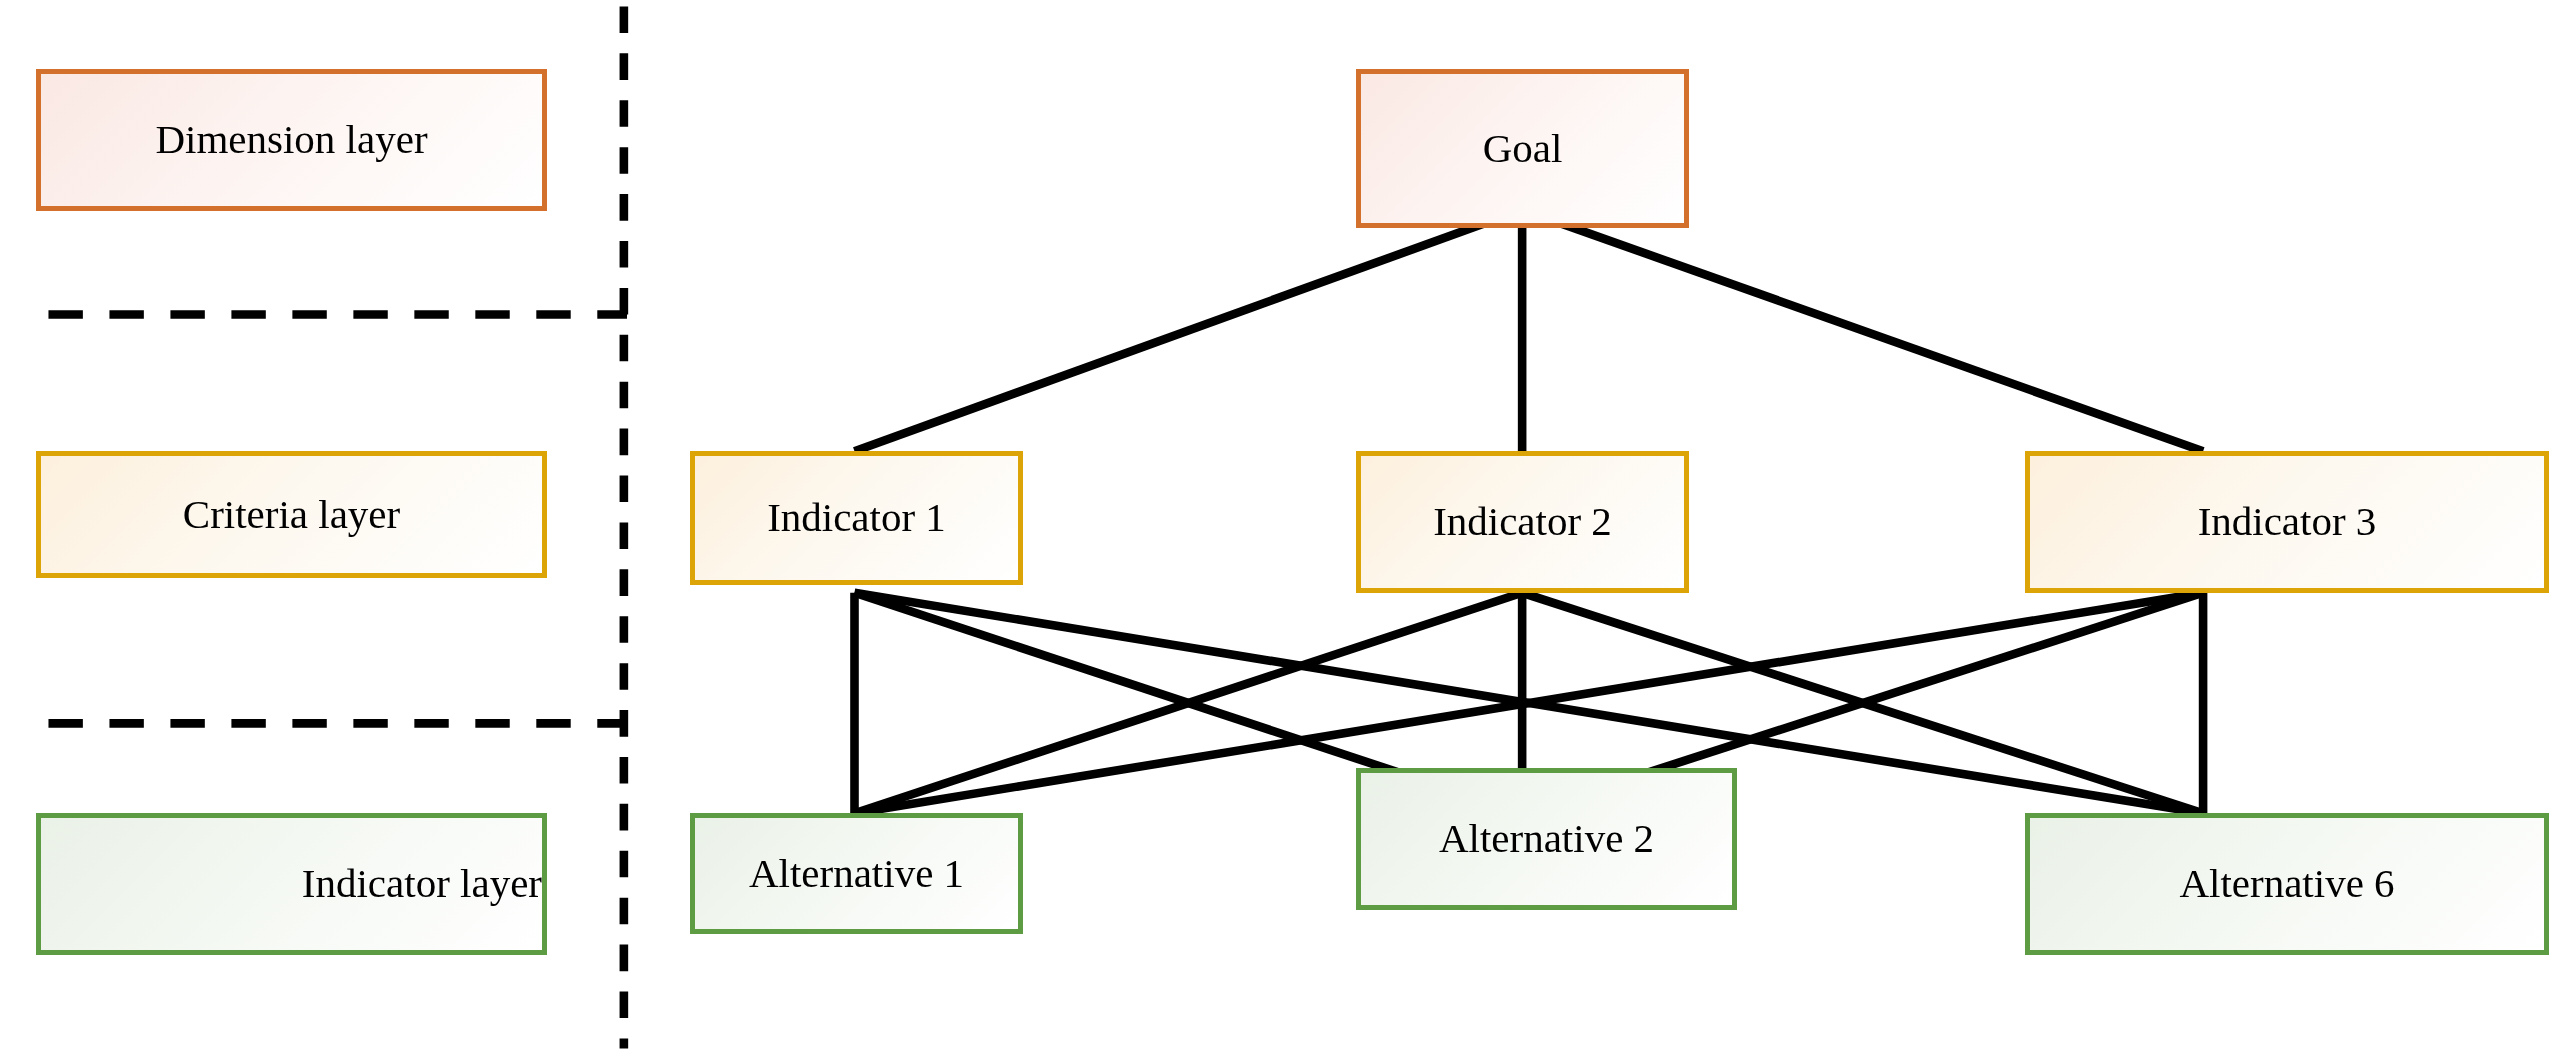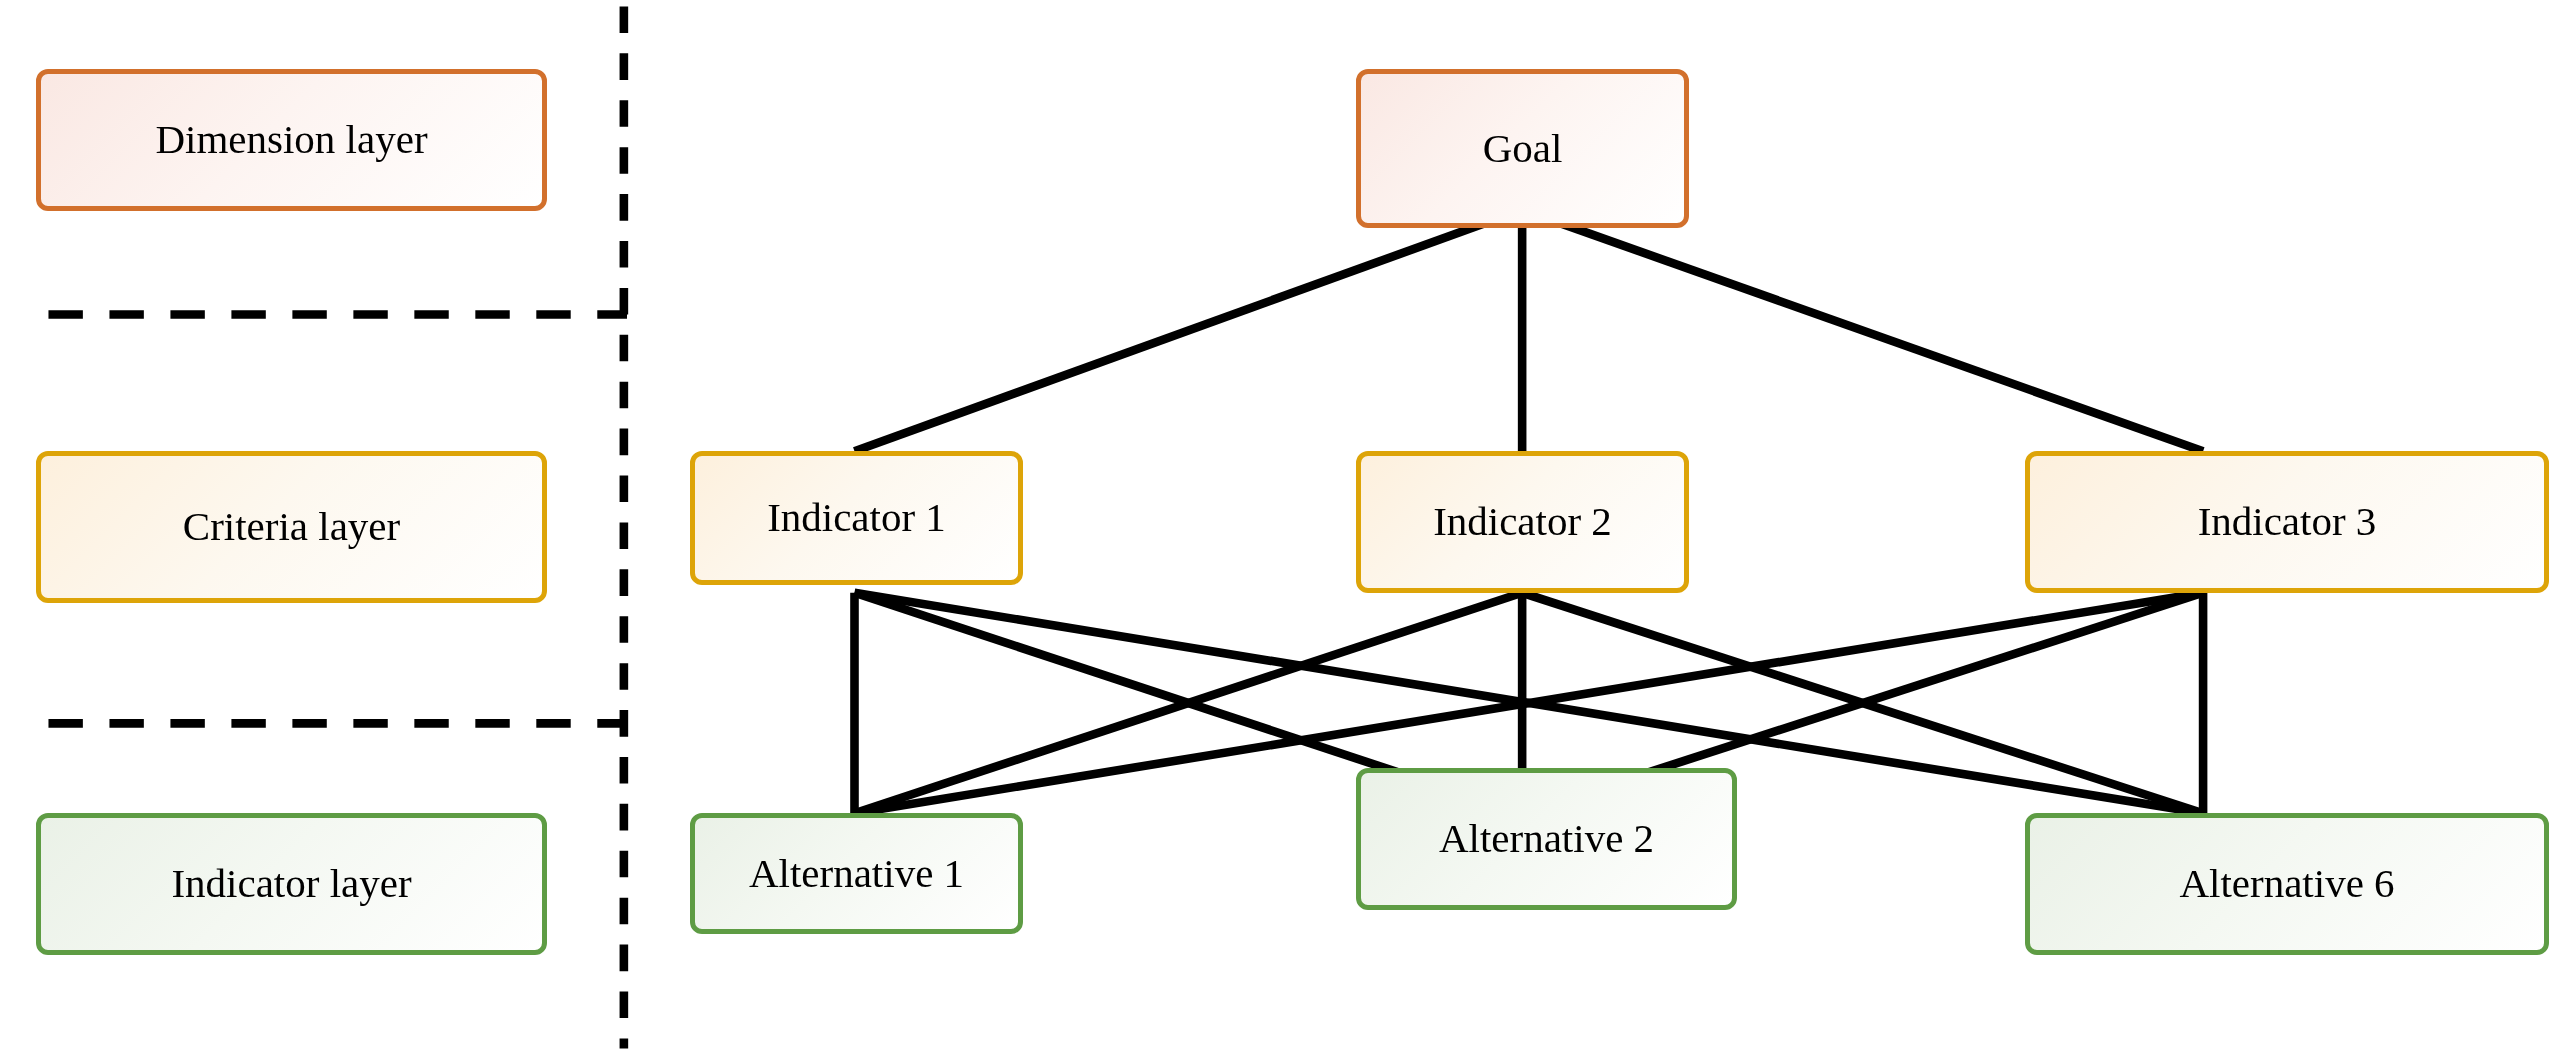--- a/index.html
+++ b/index.html
@@ -28,21 +28,20 @@
   .node {
     position: absolute;
     box-sizing: border-box;
     display: flex;
     align-items: center;
     justify-content: center;
     text-align: center;
     line-height: 1.1;
     color: #000000;
     z-index: 5;
-    border-radius: 12px;
   }
   .node-label {
     display: block;
     white-space: nowrap;
   }
   
   .legend-box {
     font-size: 41px;
   }
   .legend-box.dimension {
@@ -93,24 +92,24 @@
       <line x1="2818" y1="758" x2="1947" y2="1040" stroke="#000000" stroke-width="11" stroke-linecap="butt"></line>
       <line x1="2818" y1="758" x2="2818" y2="1040" stroke="#000000" stroke-width="11" stroke-linecap="butt"></line>
       <line x1="798" y1="8" x2="798" y2="1341" stroke="#000000" stroke-width="11" stroke-linecap="butt" stroke-dasharray="34 26"></line>
       <line x1="62" y1="402" x2="802" y2="402" stroke="#000000" stroke-width="11" stroke-linecap="butt" stroke-dasharray="44 34"></line>
       <line x1="62" y1="925" x2="802" y2="925" stroke="#000000" stroke-width="11" stroke-linecap="butt" stroke-dasharray="44 34"></line>
     </svg>
 
 <div class="node legend-box dimension" style="left: 36px; top: 69px; width: 511px; height: 142px;">
       <span class="node-label">Dimension layer</span>
     </div>
-    <div class="node legend-box criteria" style="left: 36px; top: 451px; width: 511px; height: 152px;">
+    <div class="node legend-box criteria" style="left: 36px; top: 451px; width: 511px; height: 127px;">
       <span class="node-label">Criteria layer</span>
     </div>
-    <div class="node legend-box indicator" style="left: 36px; top: 813px; width: 511px; height: 142px;">
+    <div class="node legend-box indicator" style="left: 36px; top: 813px; width: 511px; height: 142px; justify-content: flex-end;">
       <span class="node-label">Indicator layer</span>
     </div>
     <div class="node hier-box goal" style="left: 1356px; top: 69px; width: 333px; height: 159px;">
       <span class="node-label">Goal</span>
     </div>
     <div class="node hier-box indicator" style="left: 690px; top: 451px; width: 333px; height: 134px;">
       <span class="node-label">Indicator 1</span>
     </div>
     <div class="node hier-box indicator" style="left: 1356px; top: 451px; width: 333px; height: 142px;">
       <span class="node-label">Indicator 2</span>

